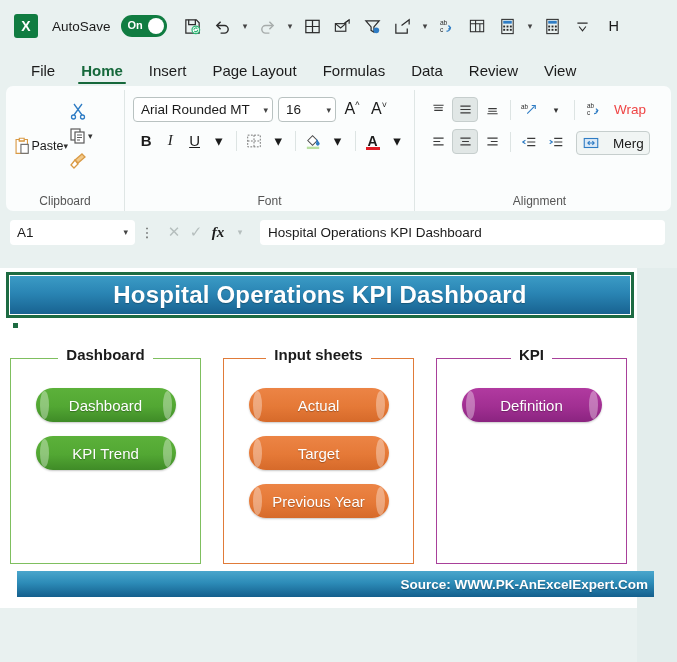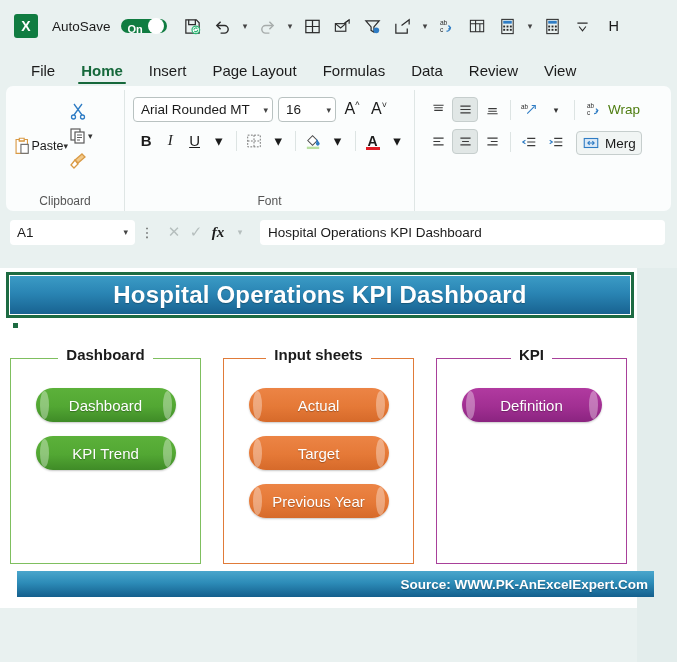--- a/index.html
+++ b/index.html
@@ -30,21 +30,21 @@
     font-size: 14px;
     display: flex; align-items: center; justify-content: center;
     margin-right: 12px;
     flex: none;
   }
   .qat-label {
     font-size: 13.5px; color: #1b1b1b;
     margin-right: 8px; white-space: nowrap;
   }
   .toggle {
-    width: 46px; height: 14px;
+    width: 46px; height: 22px;
     background: #107c41;
     border-radius: 11px;
     position: relative;
     display: flex; align-items: center;
     flex: none;
     margin-right: 10px;
   }
   .toggle .on-text {
     color: #fff; font-size: 11px; font-weight: 600;
     position: absolute; left: 7px; top: 4px;
@@ -162,26 +162,26 @@
   
   .aling { width: 250px; }
   .al-row { display: flex; align-items: center; gap: 1px; padding: 4px 0 0 4px; }
   .abtn {
     width: 26px; height: 25px;
     display: flex; align-items: center; justify-content: center;
     border-radius: 4px;
   }
   .abtn.sel { background: #e1e7e6; border: 1px solid #c6cecd; }
   .wrap-btn {
-    display: flex; align-items: center; gap: 4px;
-    font-size: 13.5px; color: #4d7c0f; padding-left: 6px;
+    display: flex; align-items: center; gap: 10px;
+    font-size: 13.5px; color: #ef4444; padding-left: 6px;
     white-space: nowrap;
   }
   .merge-btn {
-    display: flex; align-items: center; gap: 5px;
+    display: flex; align-items: center; gap: 13px;
     font-size: 13.5px; color: #1b1b1b;
     border: 1px solid #c6cecd; border-radius: 4px;
     background: #f1f5f4;
     padding: 2px 5px; margin-left: 6px; margin-top: 3px;
     white-space: nowrap;
   }
 
   
   .fbar {
     height: 36px; margin: 3px 0 0 0;
@@ -594,20 +594,21 @@
         </div>
         <div class="merge-btn">
           <svg width="18" height="18" viewBox="0 0 20 20" fill="none" stroke="#2e7cc4" stroke-width="1.2">
             <rect x="2.5" y="5" width="15" height="10" fill="#dbe9f6"></rect>
             <path d="M7 10h6M8.5 8l-2 2 2 2M11.5 8l2 2-2 2"></path>
           </svg>
           <span>Merg</span>
         </div>
       </div>
     </div>
+    <div class="rgroup-name">Alignment</div>
   </div>
 </div>
 
 <div class="fbar">
   <div class="namebox">
     <span>A1</span>
     <span style="font-size:9px;color:#444">▾</span>
   </div>
   <div class="dots3">⋮</div>
   <div class="fx-group">

